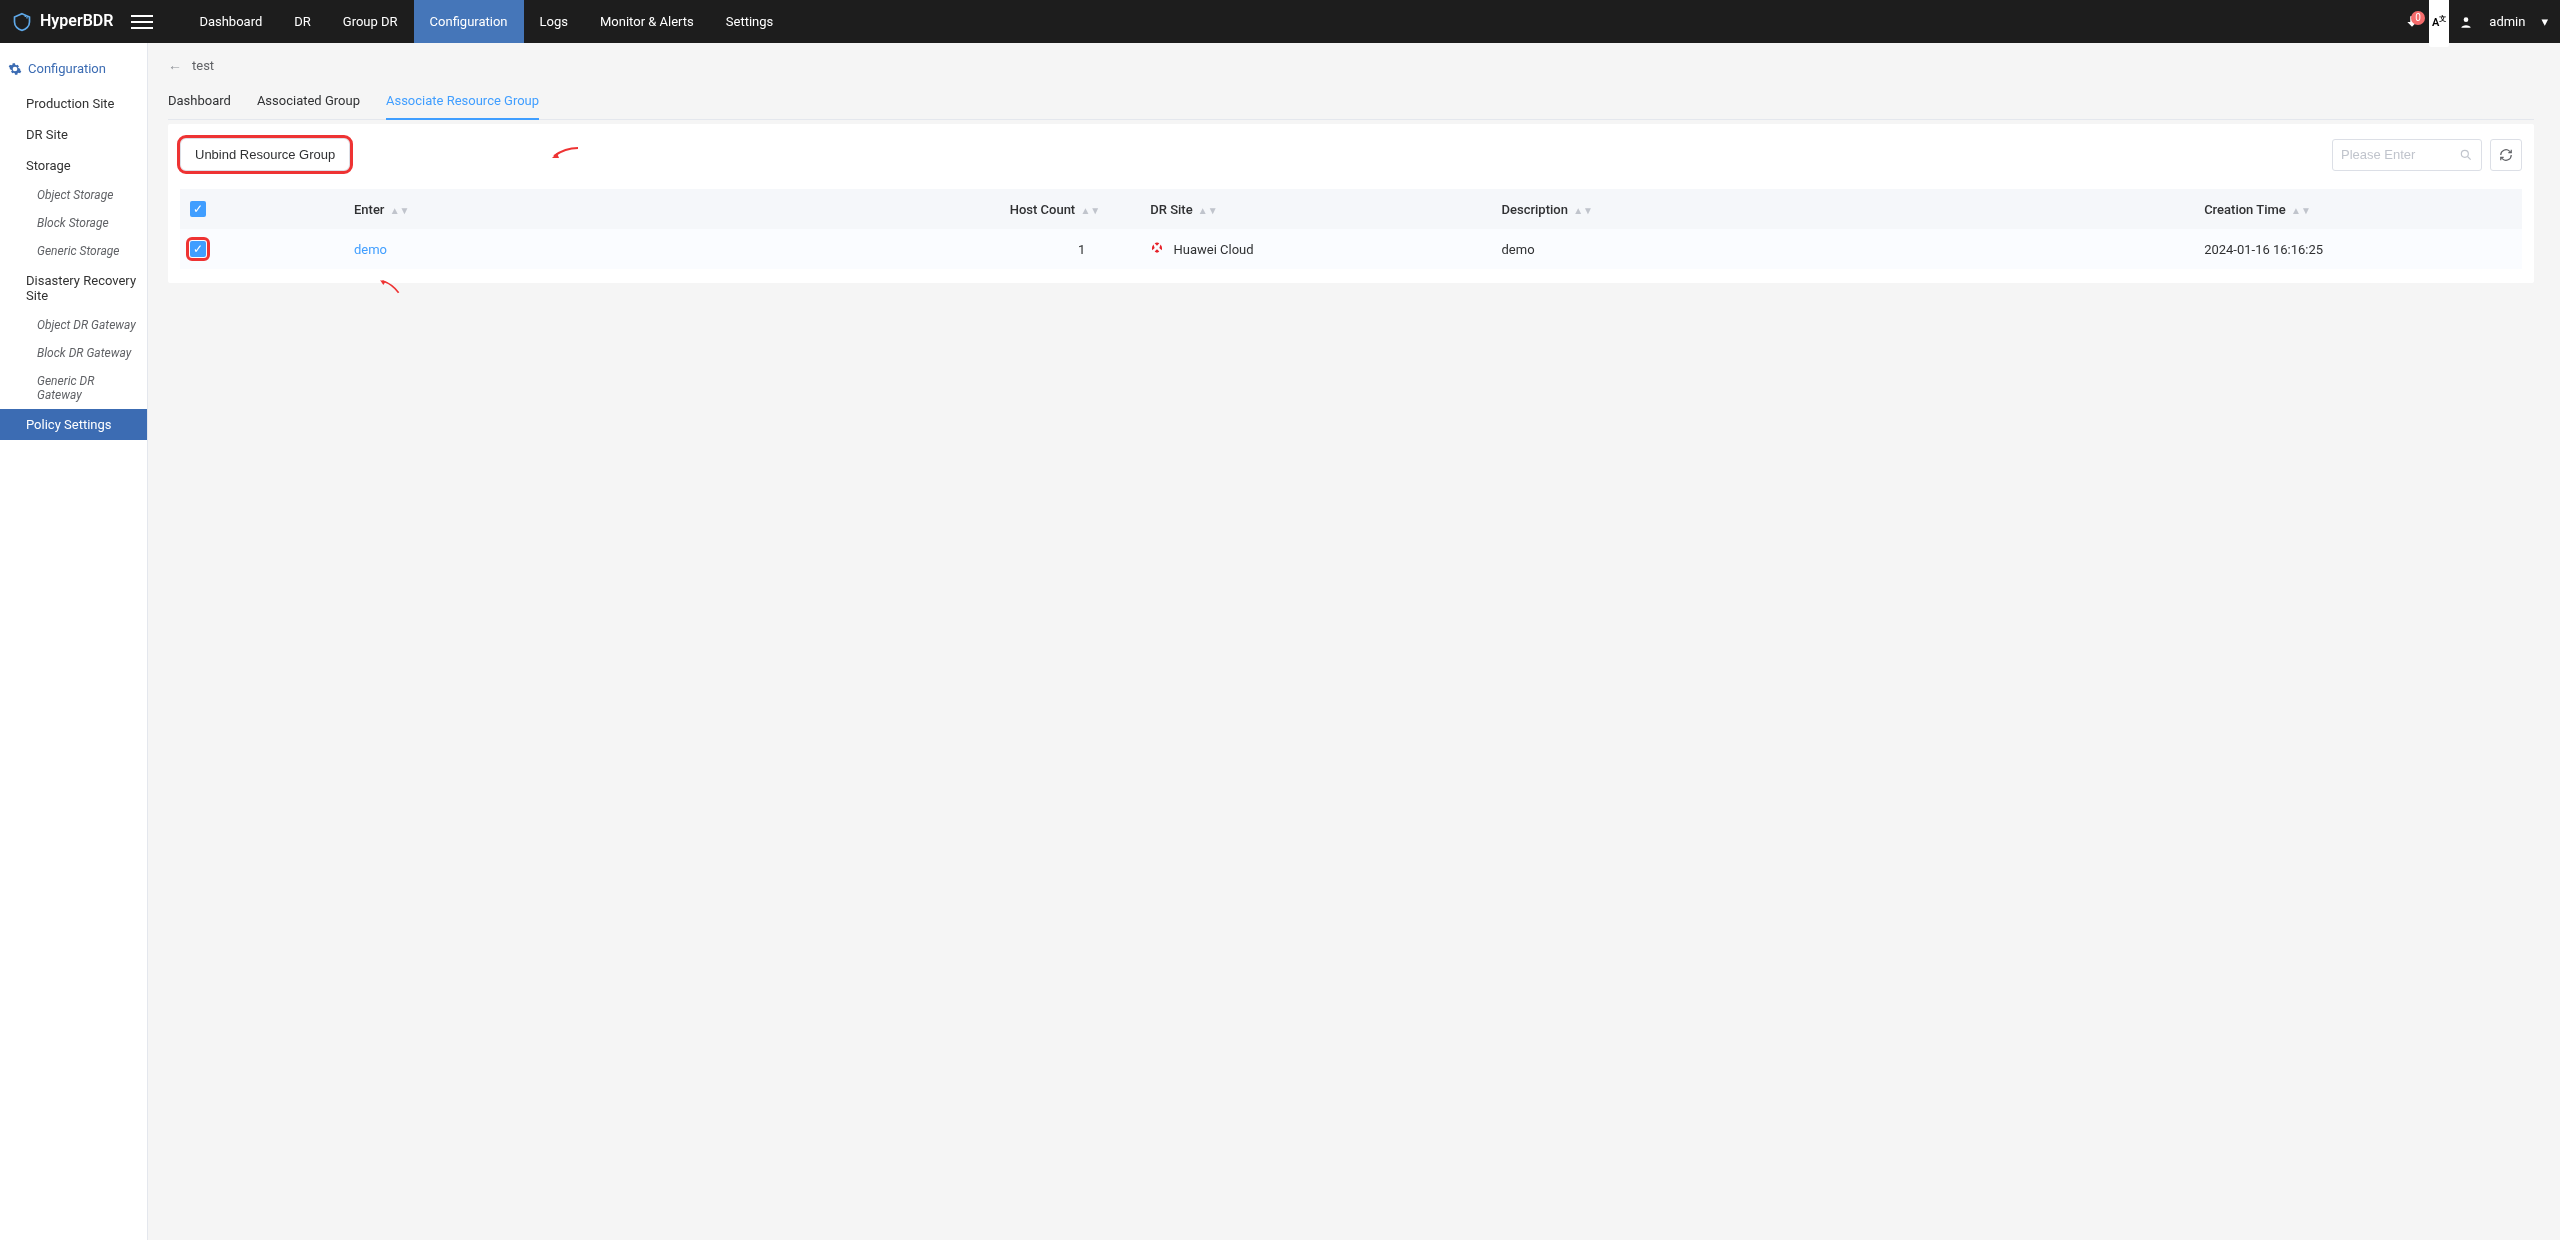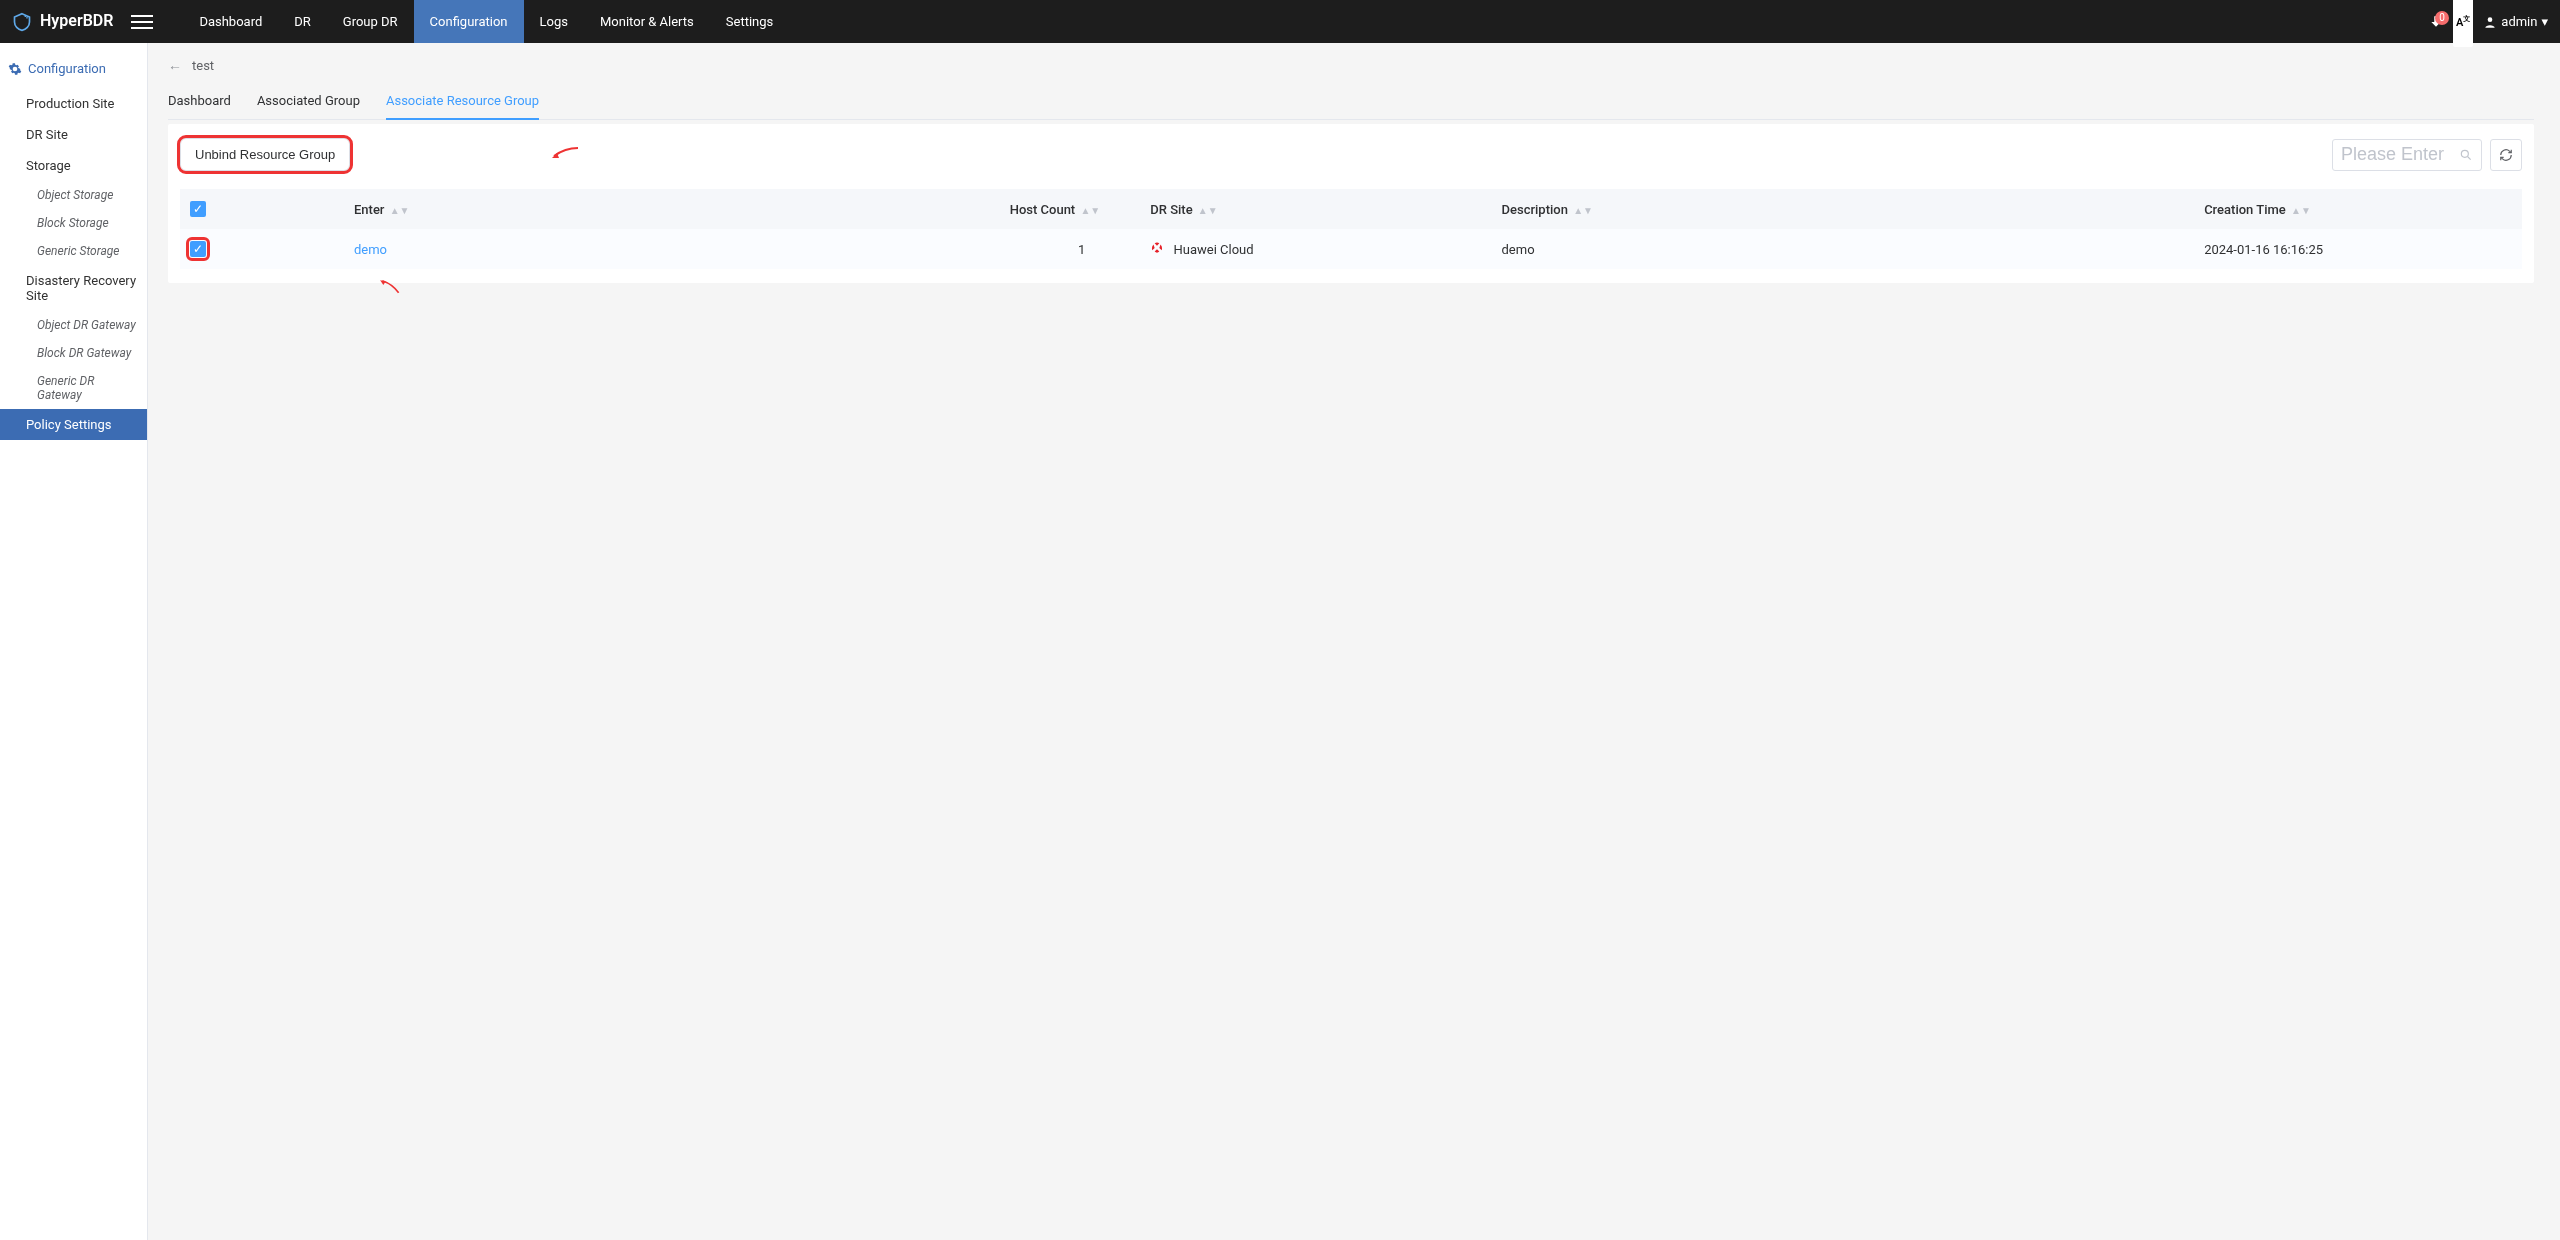--- a/index.html
+++ b/index.html
@@ -12,21 +12,21 @@
     .brand-text { font-size: 16px; font-weight: 600; color: #fff; }
     .menu-toggle { width: 22px; display: flex; flex-direction: column; gap: 4px; cursor: pointer; margin-right: 30px; }
     .menu-toggle span { height: 2px; background: #fff; }
     .nav-items { display: flex; height: 100%; }
     .nav-item { padding: 0 16px; display: flex; align-items: center; color: #fff; cursor: pointer; font-size: 13px; }
     .nav-item.active { background: #4576b9; }
     .nav-right { margin-left: auto; display: flex; align-items: center; gap: 10px; }
     .nav-icon-wrap { position: relative; color: #fff; cursor: pointer; display: flex; align-items: center; }
     .nav-badge { position: absolute; top: -4px; right: -6px; background: #f56c6c; color: #fff; border-radius: 8px; font-size: 10px; min-width: 14px; height: 14px; line-height: 14px; text-align: center; padding: 0 3px; }
     .locale-badge { background: #fff; color: #000; font-size: 11px; padding: 18px 3px; border-radius: 2px; font-weight: 600; }
-    .user-area { display: flex; align-items: center; gap: 4px; color: #fff; cursor: pointer; font-size: 13px; }
+    .user-area { display: flex; align-items: center; gap: 16px; color: #fff; cursor: pointer; font-size: 13px; }
     
     
     .main-wrap { display: flex; height: calc(100vh - 43px); }
     
     
     .sidebar { width: 148px; background: #fff; border-right: 1px solid #e4e7ed; overflow-y: auto; padding-top: 10px; flex-shrink: 0; }
     .side-header { display: flex; align-items: center; gap: 6px; padding: 8px 8px 12px 8px; color: #3c6cb3; font-size: 13px; }
     .side-item { padding: 8px 8px 8px 26px; color: #323232; cursor: pointer; font-size: 13px; }
     .side-sub { padding: 7px 8px 7px 37px; color: #606266; cursor: pointer; font-size: 12px; font-style: italic; }
     .side-item.active { background: #3c6cb3; color: #fff; }
@@ -39,21 +39,21 @@
     .tabs { display: flex; border-bottom: 1px solid #e4e7ed; margin-bottom: 0; }
     .tab { padding: 10px 0; margin-right: 26px; cursor: pointer; font-size: 13px; color: #303133; border-bottom: 2px solid transparent; margin-bottom: -1px; }
     .tab.active { color: #409eff; border-bottom-color: #409eff; }
     
     .panel { background: #fff; padding: 14px 12px; margin-top: 4px; border-radius: 2px; }
     .toolbar { display: flex; align-items: center; margin-bottom: 18px; position: relative; }
     .btn { background: #fff; border: 1px solid #dcdfe6; padding: 8px 14px; border-radius: 6px; font-size: 13px; cursor: pointer; color: #303133; }
     .btn.highlight-box { outline: 3px solid #e33; outline-offset: 0; }
     .spacer { flex: 1; }
     .search-box { border: 1px solid #dcdfe6; border-radius: 3px; display: flex; align-items: center; width: 150px; height: 32px; padding: 0 8px; color: #c0c4cc; }
-    .search-box input { border: none; outline: none; flex: 1; font-size: 18px; color: #606266; width: 100%; }
+    .search-box input { border: none; outline: none; flex: 1; font-size: 13px; color: #606266; width: 100%; }
     .search-box input::placeholder { color: #c0c4cc; }
     .refresh-btn { border: 1px solid #dcdfe6; border-radius: 3px; width: 32px; height: 32px; display: flex; align-items: center; justify-content: center; margin-left: 8px; cursor: pointer; color: #606266; }
     
     
     .arrow-annot { position: absolute; color: #e33; font-size: 22px; pointer-events: none; }
     .arrow-top { left: 370px; top: 4px; }
     .arrow-bottom { position: absolute; left: 196px; top: 84px; color: #e33; font-size: 22px; transform: rotate(55deg); pointer-events: none; }
     
     
     .table-wrap { position: relative; }

